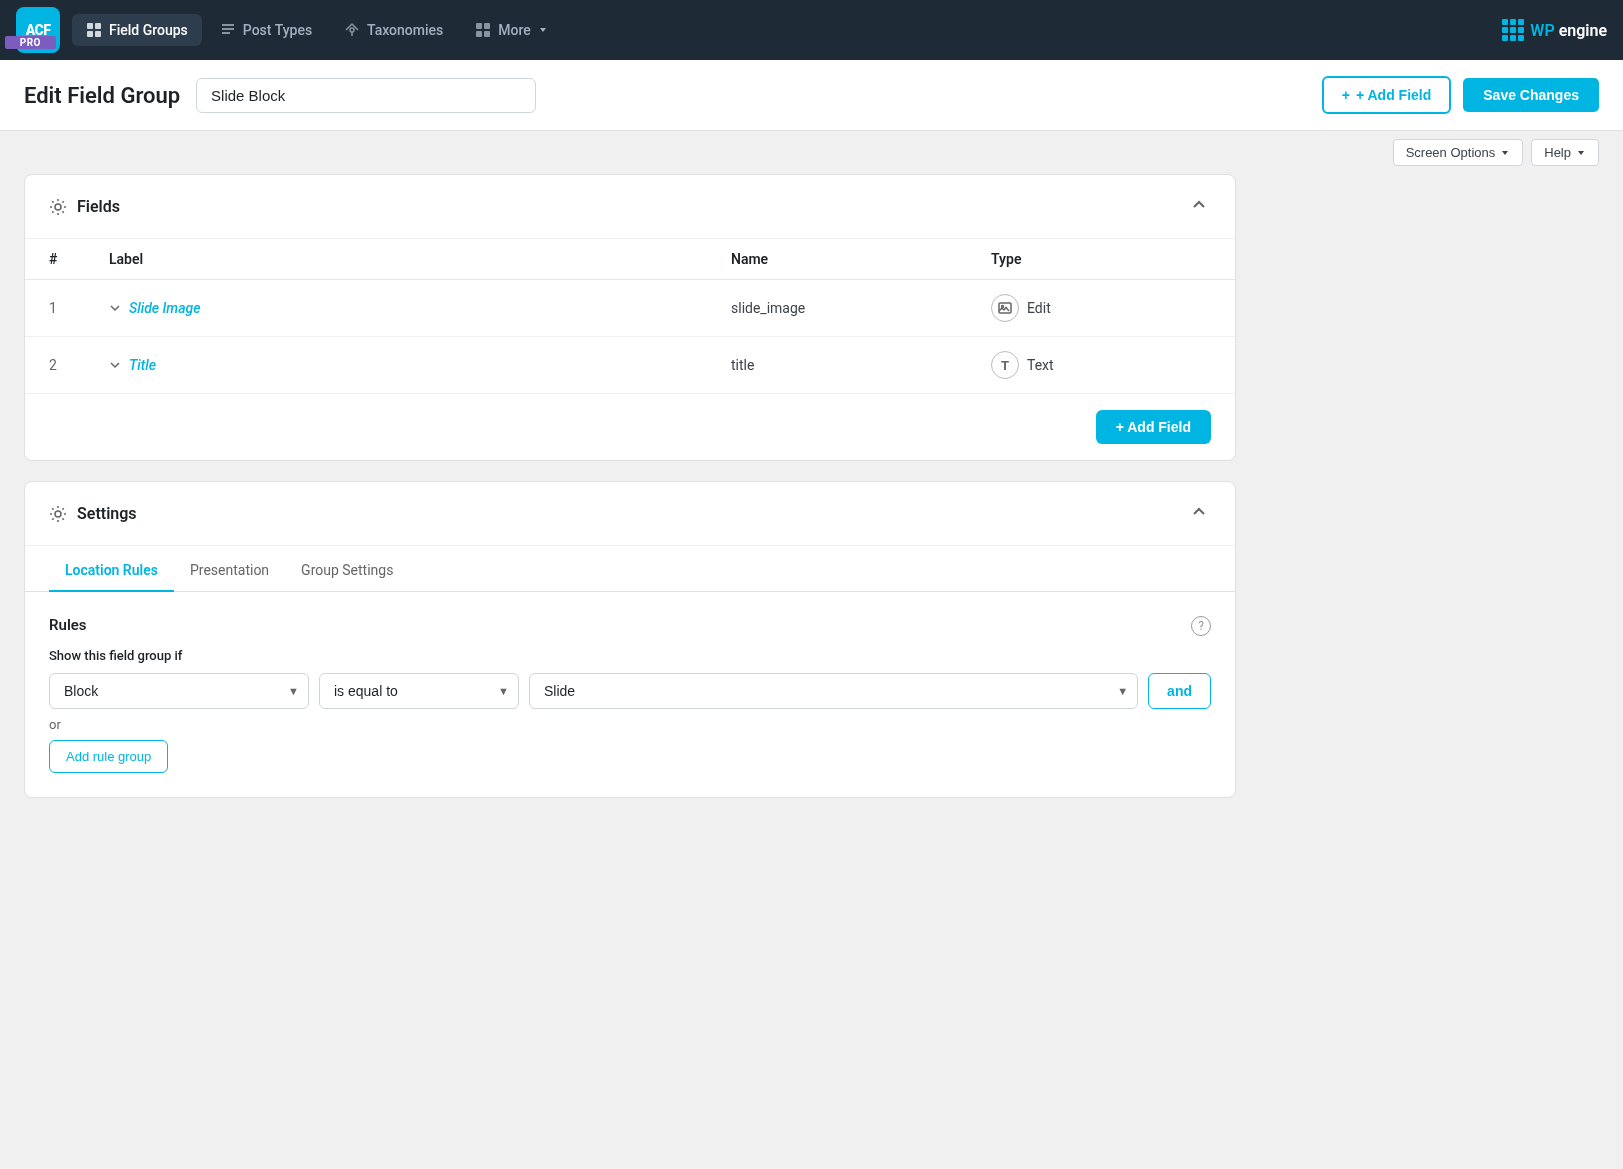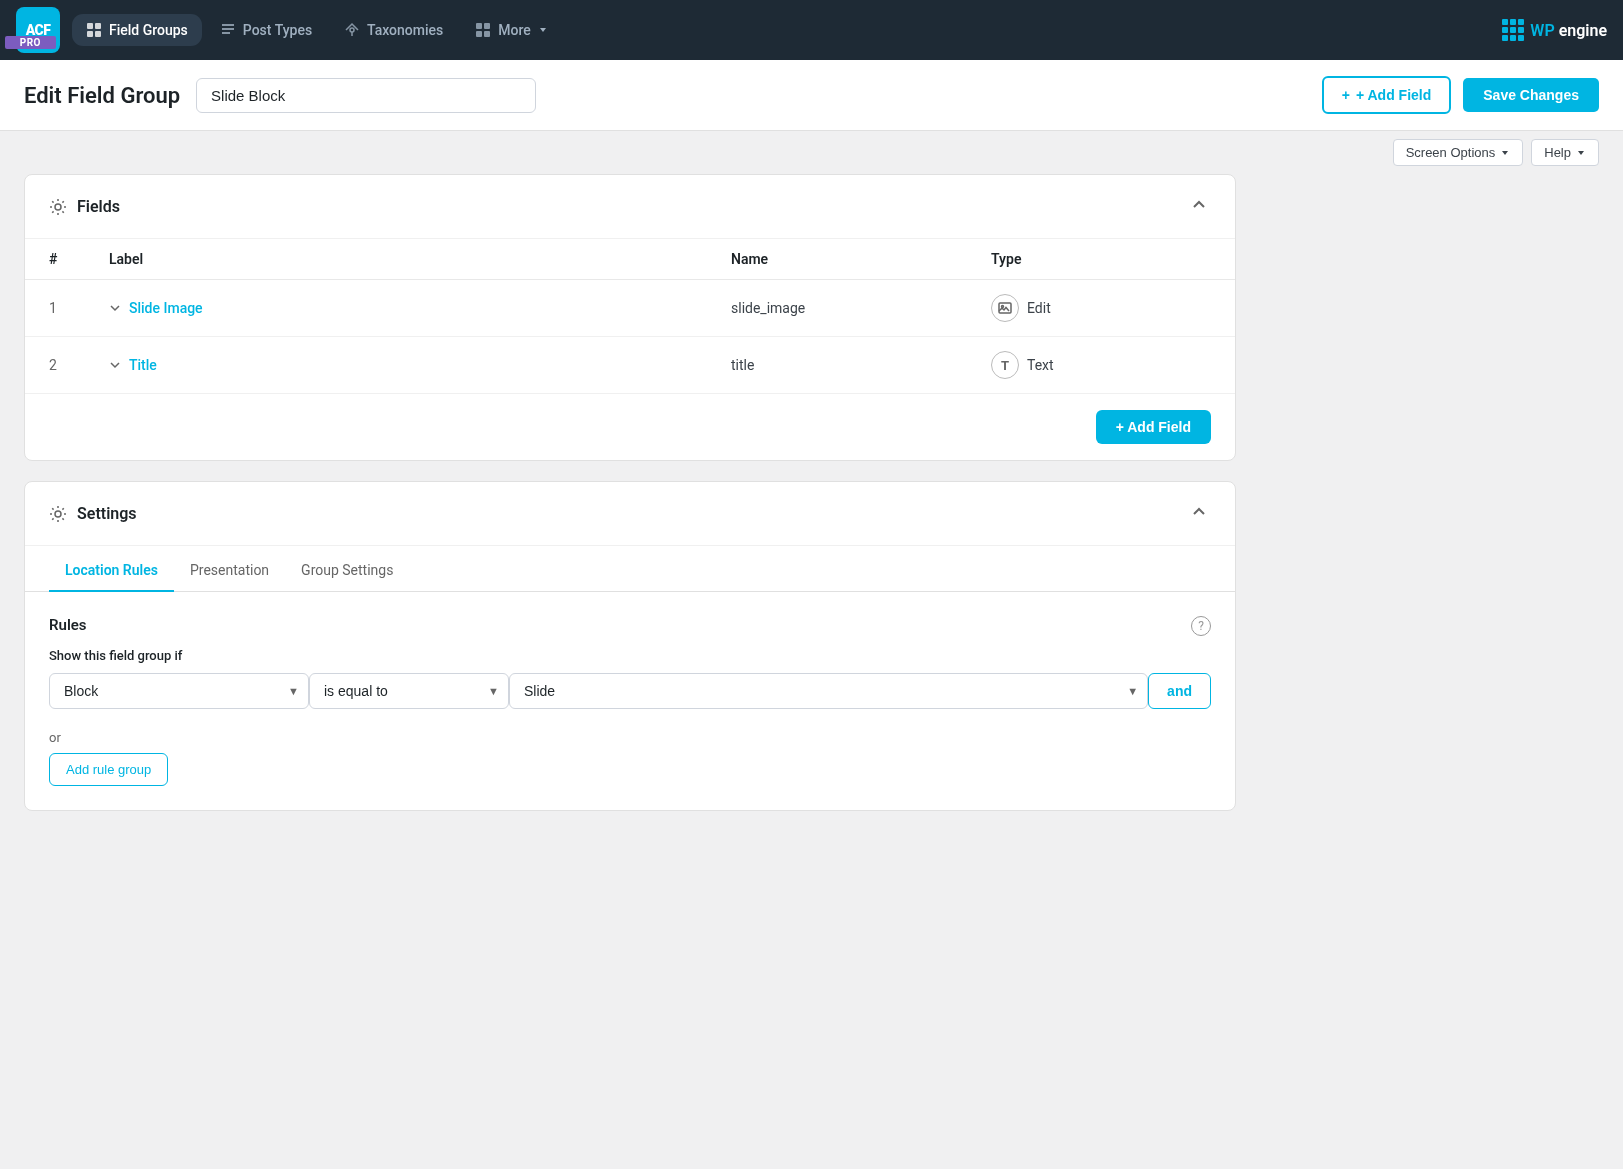--- a/index.html
+++ b/index.html
@@ -43,21 +43,21 @@
       padding: 1px 15px;
       border-radius: 2px;
       letter-spacing: 0.5px;
     }
     .nav-item {
       display: flex;
       align-items: center;
       gap: 7px;
       color: #a0b0c0;
       padding: 8px 14px;
-      border-radius: 11px;
+      border-radius: 6px;
       cursor: pointer;
       font-size: 14px;
       font-weight: 500;
       text-decoration: none;
     }
     .nav-item.active {
       background: #2d3d4d;
       color: white;
     }
     .nav-item-icon {
@@ -213,20 +213,21 @@
       padding: 14px 24px;
       border-bottom: 1px solid #f0f0f0;
       align-items: center;
     }
     .fields-table-row:last-child { border-bottom: none; }
     .field-num { color: #666; font-size: 14px; }
     .field-label-cell {
       display: flex;
       align-items: center;
       gap: 8px;
+      font-style: italic;
     }
     .chevron-icon { color: #666; cursor: pointer; }
     .field-label-link {
       color: #00b5e2;
       text-decoration: none;
       font-size: 14px;
       font-weight: 500;
       cursor: pointer;
     }
     .field-name { color: #3c434a; font-size: 14px; }
@@ -315,22 +316,22 @@
     }
     .show-if-label {
       font-size: 13px;
       color: #1d2327;
       margin-bottom: 10px;
       font-weight: 500;
     }
     .rule-row {
       display: flex;
       align-items: flex-start;
-      gap: 0;
-      margin-bottom: 21px;
+      gap: 10px;
+      margin-bottom: 8px;
     }
     .select-wrapper {
       position: relative;
       display: flex;
       align-items: center;
     }
     .select-wrapper select {
       padding: 9px 36px 9px 14px;
       border: 1px solid #d0d5dd;
       border-radius: 6px;

